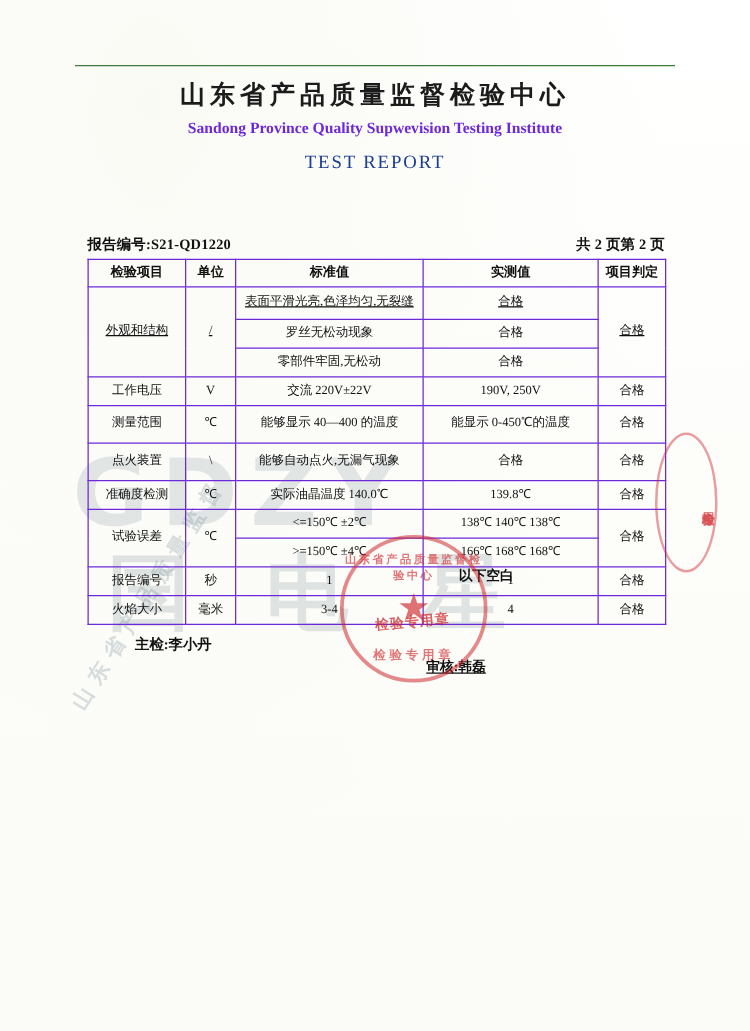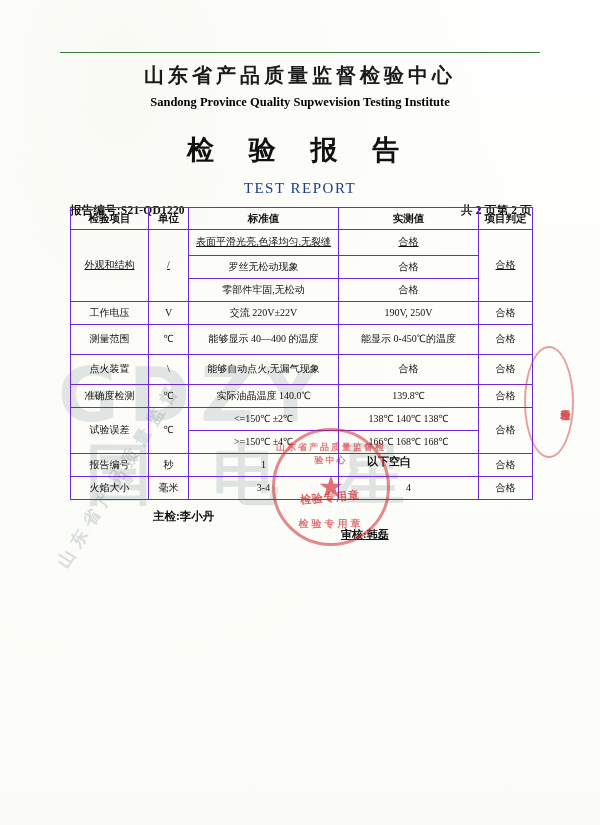--- a/index.html
+++ b/index.html
@@ -55,21 +55,21 @@
     font-weight: bold;
     letter-spacing: 4px;
     color: #1b1b1b;
   }
 
   .org-en {
     margin-top: 6px;
     font-family: "Liberation Serif", serif;
     font-size: 12.5px;
     font-weight: bold;
-    color: #000000;
+    color: #6d28d9;
   }
 
   .title-cn {
     margin-top: 22px;
     font-size: 27px;
     font-weight: bold;
     letter-spacing: 14px;
     color: #111;
   }
 
@@ -85,21 +85,21 @@
     position: absolute;
     left: 70px;
     right: 68px;
     top: 188px;
     display: flex;
     justify-content: space-between;
     align-items: flex-end;
     font-size: 11.5px;
     font-weight: bold;
   }
-  .meta-left { letter-spacing: 0.2px; margin-top: 15px; }
+  .meta-left { letter-spacing: 0.2px; }
   .meta-right { letter-spacing: 0.2px; margin-left: 16px; }
 
   
   table.report {
     position: absolute;
     left: 70px;
     top: 207px;
     width: 462px;
     border-collapse: collapse;
     font-size: 10px;
@@ -130,21 +130,21 @@
   .row-h26 td { height: 25px; }
 
   .sig-block {
     position: absolute;
     left: 108px;
     top: 508px;
     font-size: 11.5px;
     font-weight: bold;
     line-height: 1.55;
   }
-  .sig-block .line { white-space: nowrap; margin-left: 45px; }
+  .sig-block .line { white-space: nowrap; }
 
   .approve-block {
     position: absolute;
     left: 331px;
     top: 453px;
     font-size: 11px;
     font-weight: bold;
     line-height: 1.6;
     color: #111;
     padding-left: 36px;
@@ -270,21 +270,20 @@
 <body>
 
 <div class="page">
   <div class="paper-tint"></div>
 
   <div class="top-rule"></div>
 
   <div class="header-block">
     <div class="org-cn">山东省产品质量监督检验中心</div>
     <div class="org-en">Sandong Province Quality Supwevision Testing Institute</div>
-    <div class="title-cn">检 验 报 告</div>
     <div class="title-en">TEST REPORT</div>
   </div>
 
   <div class="meta-row">
     <div class="meta-left">报告编号:S21-QD1220</div>
     <div class="meta-right">共 2 页第 2 页</div>
   </div>
 
   <div class="wm wm-big">GDZY</div>
   <div class="wm wm-big2">国 电 星</div>

